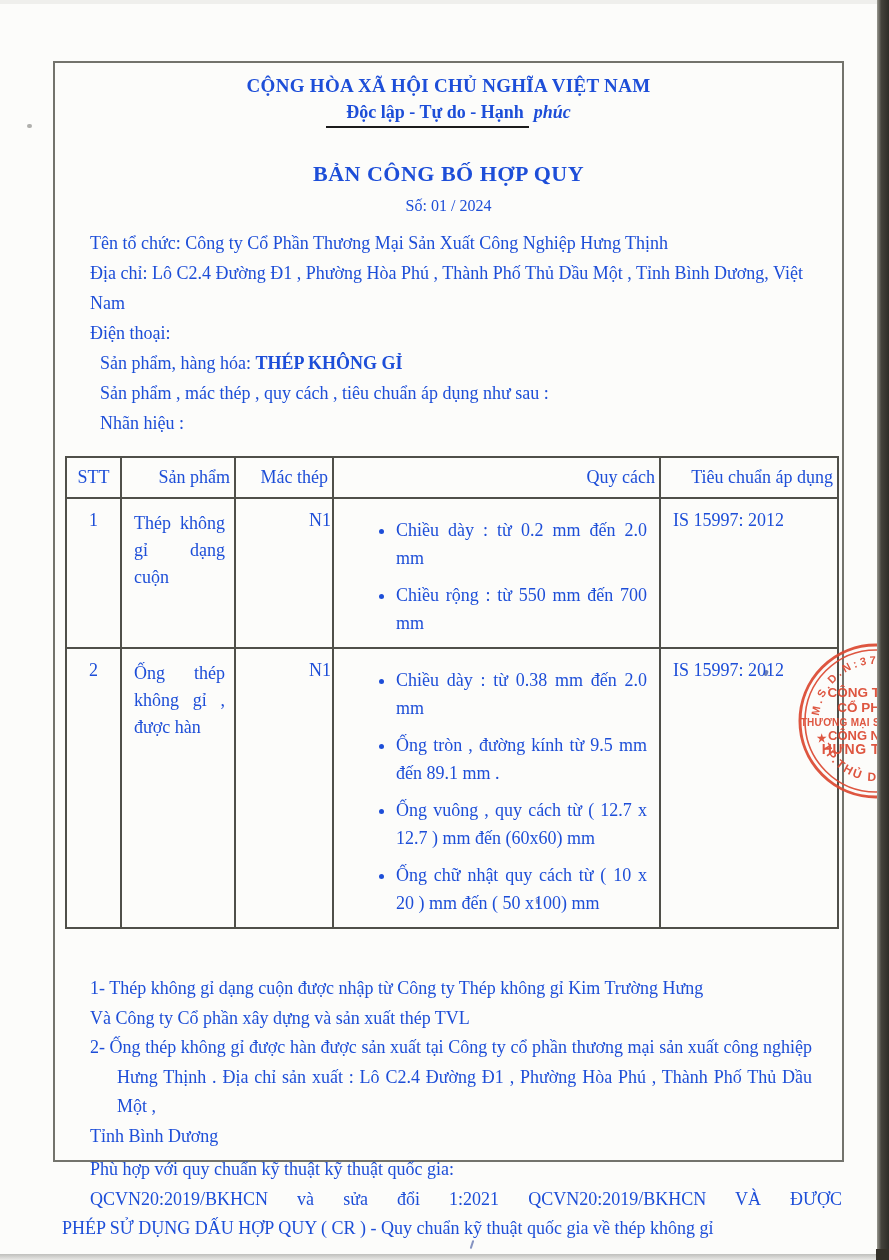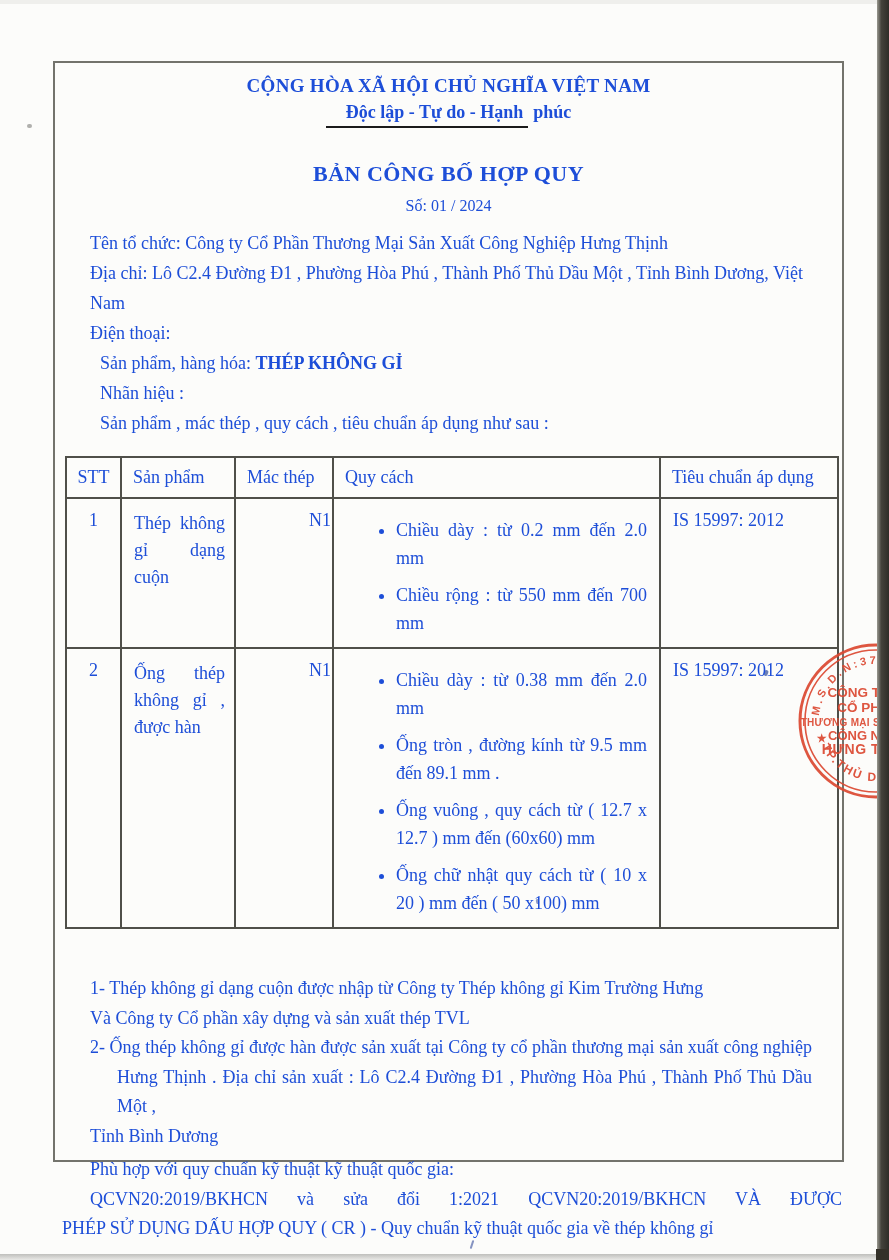--- a/index.html
+++ b/index.html
@@ -26,37 +26,37 @@
   .doc-box {
     position:absolute; left:53px; top:61px; width:791px; height:1101px;
     border:2px solid #73736c; box-sizing:border-box; z-index:10;
   }
 
   
   .hdr { text-align:center; padding-top:11px; }
   .nat-title { font-weight:bold; font-size:19px; letter-spacing:.3px; line-height:24px; }
   .motto { font-weight:bold; font-size:18px; line-height:24px; margin-top:2px; }
   .motto .u { display:inline-block; border-bottom:2px solid #1b1b1b; padding:0 5px 2px 20px; }
-  .motto .tail { padding-left:5px; }
+  .motto .tail { padding-left:5px;font-style:italic; }
   .doc-title { font-weight:bold; font-size:22px; letter-spacing:.5px; margin-top:33px; line-height:26px; }
   .doc-number { font-size:16px; margin-top:7px; line-height:24px; }
 
   
   .info { margin:10px 30px 0 35px; font-size:18px; line-height:30px; }
   .info p { margin:0; }
   .indent { margin-left:10px !important; }
   .bold { font-weight:bold; }
 
   
   table.products {
     border-collapse:collapse; table-layout:fixed;
     margin:18px 0 0 10px; width:772px; font-size:18px;
   }
   table.products th, table.products td { border:2px solid #4f4f49; }
-  thead th { height:39px; font-weight:normal; text-align:left; padding:0 4px 0 11px; vertical-align:middle; }
+  thead th { height:39px; font-weight:normal; text-align:right; padding:0 4px 0 11px; vertical-align:middle; }
   thead th.c-stt { text-align:center; padding:0; }
   tbody td { vertical-align:top; }
   tr.row-a { height:100px; }
   tr.row-b { height:232px; }
   td.stt { text-align:center; padding-top:11px; }
   td.prod { padding:11px 9px 0 12px; text-align:justify; line-height:27px; }
   td.grade { text-align:right; padding-top:11px; }
   td.specs-cell { padding:8px 2px 0 0; }
   ul.specs { margin:3px 0 0 0; padding:0 10px 0 62px; }
   ul.specs li { margin:10px 0; text-align:justify; line-height:27.5px; }
@@ -96,22 +96,22 @@
       <div class="motto"><span class="u">Độc lập - Tự do - Hạnh</span><span class="tail">phúc</span></div>
       <div class="doc-title">BẢN CÔNG BỐ HỢP QUY</div>
       <div class="doc-number">Số: 01 / 2024</div>
     </div>
 
     <div class="info">
       <p>Tên tổ chức: Công ty Cổ Phần Thương Mại Sản Xuất Công Nghiệp Hưng Thịnh</p>
       <p>Địa chỉ: Lô C2.4 Đường Đ1 , Phường Hòa Phú , Thành Phố Thủ Dầu Một , Tỉnh Bình Dương, Việt Nam</p>
       <p>Điện thoại:</p>
       <p class="indent"><span>Sản phẩm, hàng hóa: </span><span class="bold">THÉP KHÔNG GỈ</span></p>
+      <p class="indent">Sản phẩm , mác thép , quy cách , tiêu chuẩn áp dụng như sau :</p>
       <p class="indent">Nhãn hiệu :</p>
-      <p class="indent">Sản phẩm , mác thép , quy cách , tiêu chuẩn áp dụng như sau :</p>
     </div>
 
     <table class="products">
       <colgroup>
         <col style="width:55px">
           <col style="width:114px">
           <col style="width:98px">
           <col style="width:327px">
           <col style="width:178px">
       </colgroup>

